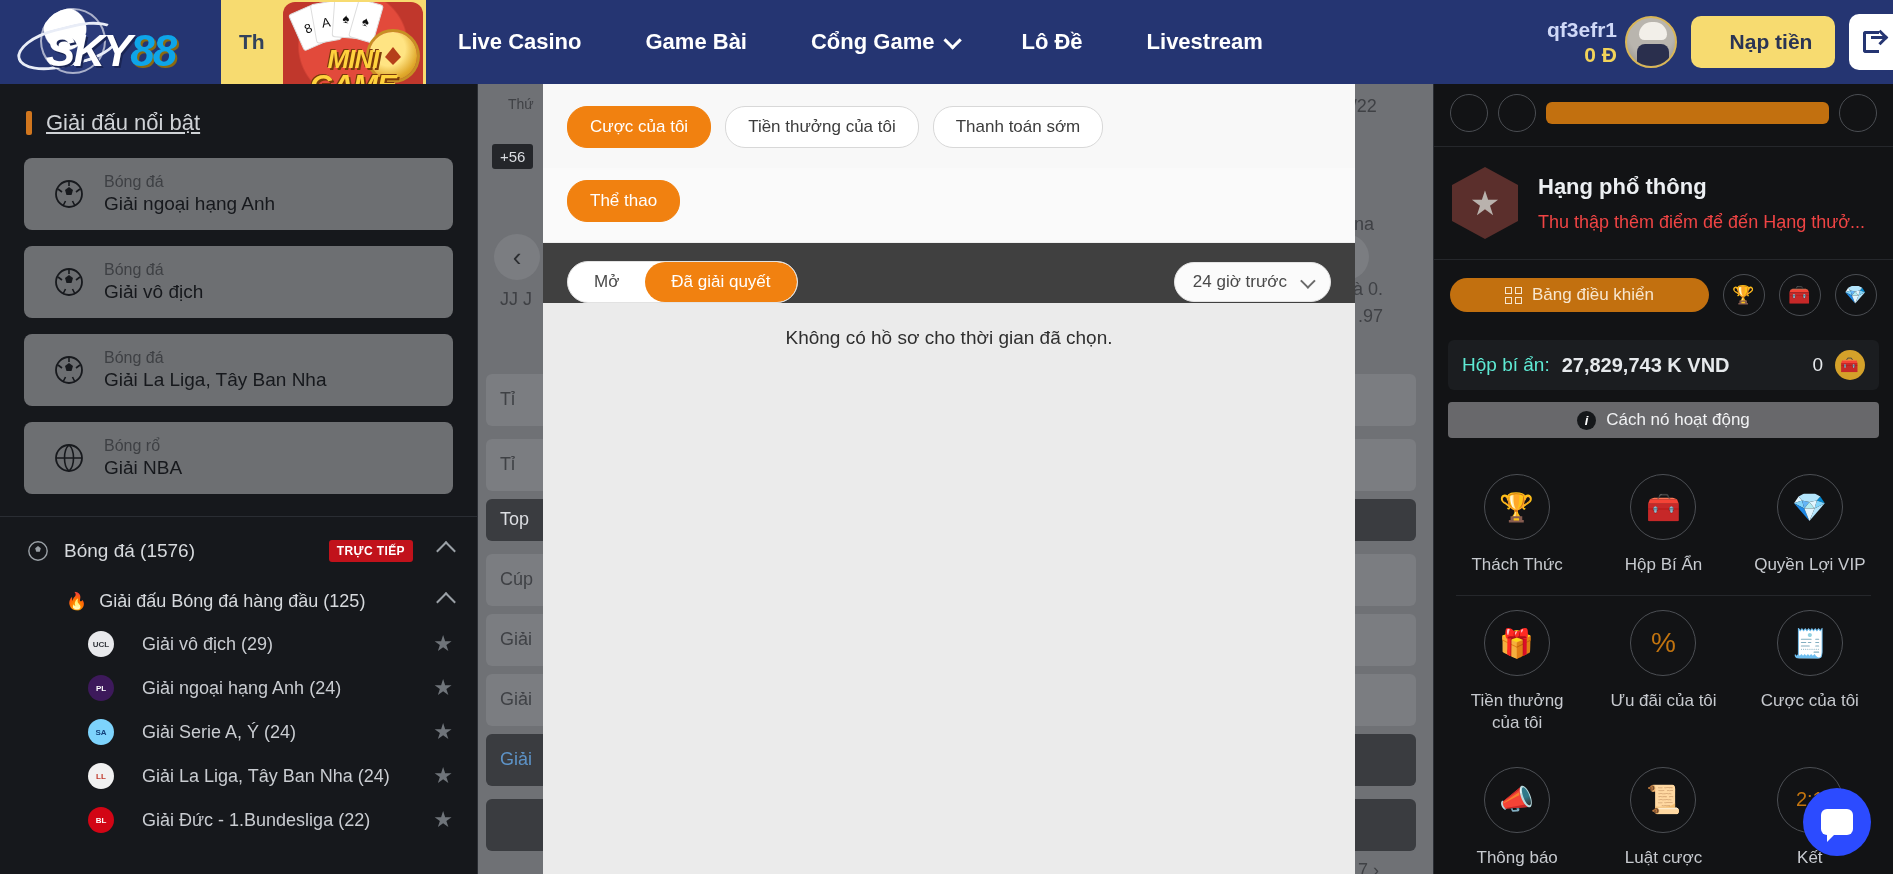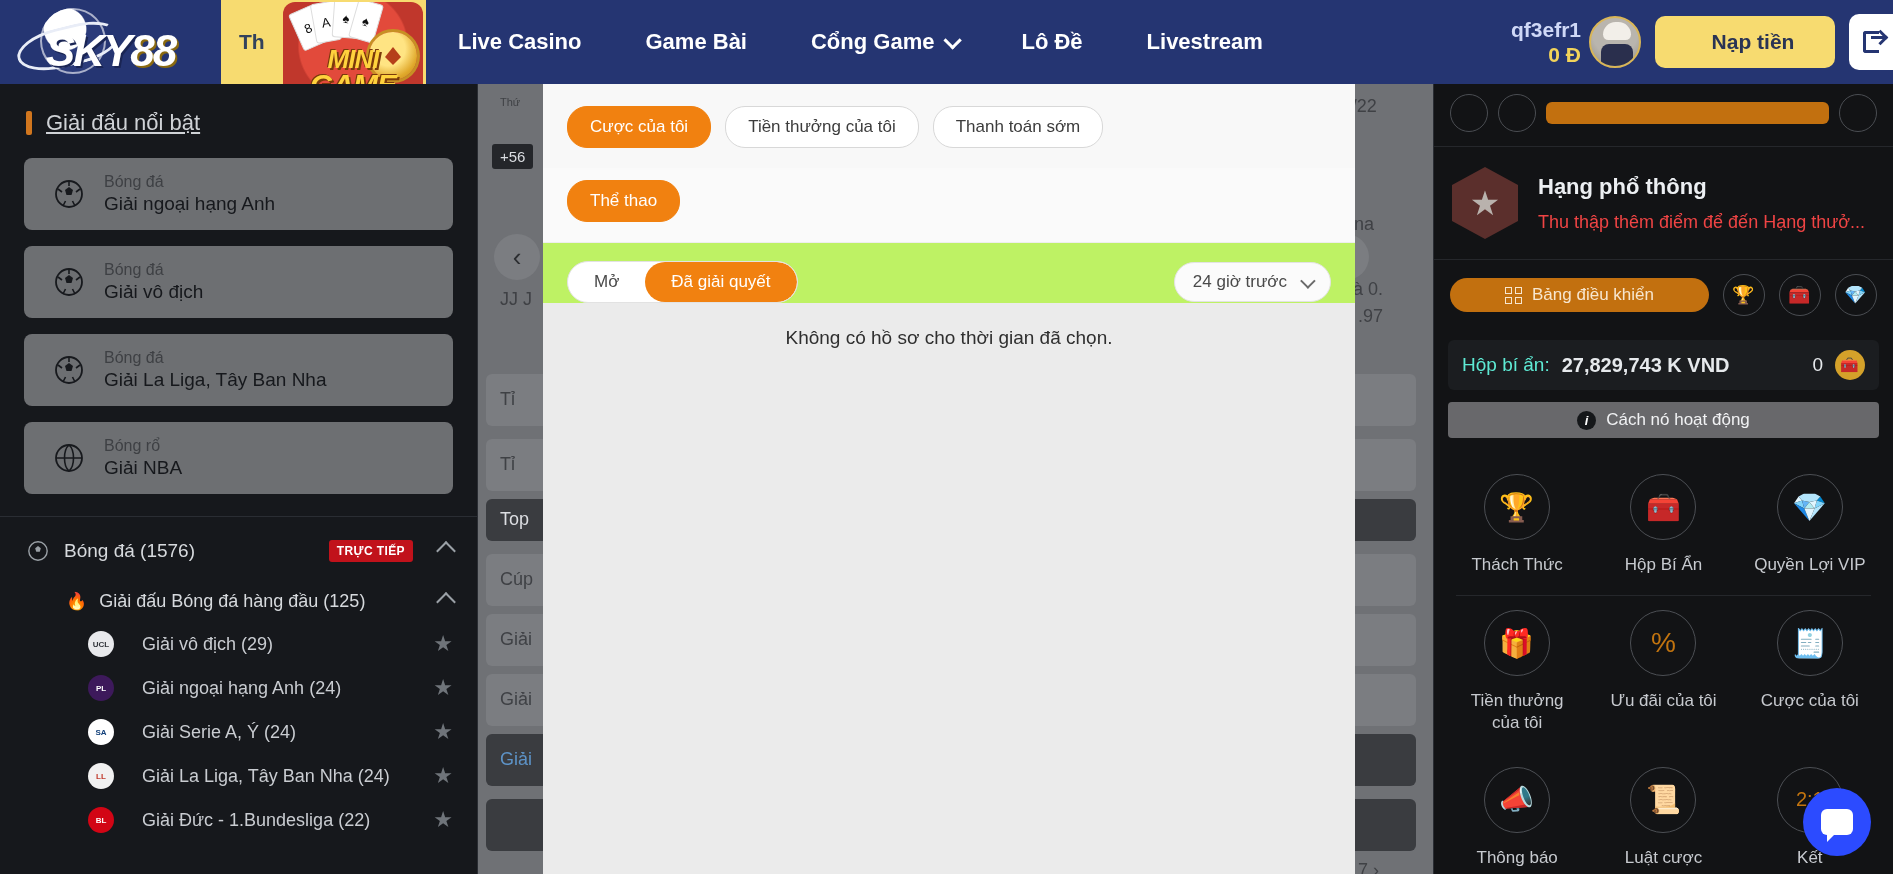--- a/index.html
+++ b/index.html
@@ -30,21 +30,21 @@
   .logo-swoosh {
     position: absolute; left: 16px; top: 26px; width: 105px; height: 40px;
     border: 3px solid #e9edf7; border-radius: 50%/60%;
     border-right-color: transparent; transform: rotate(-14deg);
   }
   .logo-text {
     position: relative; z-index: 3; font-size: 44px; font-weight: bold;
     font-style: italic; letter-spacing: -2px; padding-top: 18px; white-space: nowrap;
   }
   .logo-text .sky { color: #fff; text-shadow: 2px 2px 0 #1a2554; }
-  .logo-text .num { color: #ffffff; text-shadow: 2px 2px 0 #8a6a10; }
+  .logo-text .num { color: #0ea5e9; text-shadow: 2px 2px 0 #8a6a10; }
 
   .promo-tab {
     position: relative; flex: 0 0 205px; width: 205px; height: 84px;
     background: #f7db70; display: flex; align-items: center;
     padding-left: 18px; overflow: hidden;
   }
   .promo-tab .ptext { color: #33425c; font-size: 21px; font-weight: bold; }
   .mini-badge {
     position: absolute; left: 62px; top: 2px; width: 140px; height: 104px;
     border-radius: 12px;
@@ -96,21 +96,21 @@
   .avatar {
     width: 52px; height: 52px; border-radius: 50%;
     background: radial-gradient(circle at 50% 30%, #b9b5ae 0 55%, #8e8a85 100%);
     border: 2px solid #d9b657; position: relative; overflow: hidden;
   }
   .avatar::before{ content:''; position:absolute; left:12px; top:4px; width:28px;height:18px;
     background:#f2efe9; border-radius: 14px 14px 6px 6px; }
   .avatar::after{ content:''; position:absolute; left:10px; bottom:0; width:32px;height:22px;
     background:#2a2f4d; border-radius: 8px 8px 0 0; }
   .deposit-btn {
-    width: 180px; height: 52px; border-radius: 10px; background: #f7db70;
+    width: 144px; height: 52px; border-radius: 10px; background: #f7db70;
     color: #2a3454; font-size: 21px; font-weight: bold; border: 0;
     display: flex; align-items: center; justify-content: center; cursor: pointer; padding-left: 16px;
   }
   .logout-btn {
     width: 44px; height: 56px; border-radius: 10px 0 0 10px; background: #fff;
     margin-left: 14px; display: flex; align-items: center; justify-content: center;
     cursor: pointer; position: relative; flex: 0 0 44px;
   }
   .logout-btn .door { width: 16px; height: 22px; border: 3px solid #253572;
     border-right: none; border-radius: 3px 0 0 3px; }
@@ -161,21 +161,21 @@
   .lg-dot { width: 26px; height: 26px; border-radius: 50%; flex: 0 0 26px;
     display: flex; align-items: center; justify-content: center;
     font-size: 8px; color: #fff; font-weight: bold; }
   .star { color: #6f747a; font-size: 22px; line-height: 1; }
 
   
   .center-page {
     position: absolute; top: 84px; left: 478px; width: 955px; height: 790px;
     background: #6f7175; overflow: hidden;
   }
-  .cp-daytxt { position: absolute; left: 22px; top: 12px; color: #3f4145; font-size: 11px; }
+  .cp-daytxt { position: absolute; left: 30px; top: 12px; color: #3f4145; font-size: 14px; }
   .cp-chip { position: absolute; left: 14px; top: 60px; background: #24262a; color: #d9dce0;
     font-size: 15px; padding: 4px 8px; border-radius: 3px; }
   .cp-arrow-l, .cp-arrow-r {
     position: absolute; top: 150px; width: 46px; height: 46px; border-radius: 50%;
     background: #7b7d81; display: flex; align-items: center; justify-content: center;
     color: #2c2e31; font-size: 26px;
   }
   .cp-arrow-l { left: 16px; } .cp-arrow-r { left: 845px; }
   .cp-teams { position: absolute; left: 22px; top: 205px; color: #3f4145; font-size: 18px; }
   .cp-block {
@@ -195,21 +195,21 @@
   }
   .pill {
     border-radius: 20px; font-size: 17px; padding: 10px 22px; cursor: pointer;
     border: 1px solid #d8d8d8; background: #fff; color: #3c3c3c; white-space: nowrap;
   }
   .pill.active { background: #f18110; border-color: #f18110; color: #fff; font-weight: normal; }
   .modal-subtabs {
     padding: 12px 24px 20px 24px; background: #fafafa; display: flex; gap: 12px;
     border-bottom: 1px solid #eee;
   }
-  .seg-wrap { padding: 18px 24px 0 24px; display: flex; align-items: center; background: #bef264; }
+  .seg-wrap { padding: 18px 24px 0 24px; display: flex; align-items: center; background: #404040; }
   .seg {
     display: flex; border-radius: 22px; overflow: hidden; background: #fff;
     border: 1px solid #e2e2e2;
   }
   .seg div { font-size: 17px; padding: 10px 26px; cursor: pointer; color: #4a4a4a; }
   .seg div.on { background: #f18110; color: #fff; border-radius: 22px; }
   .time-select {
     margin-left: auto; display: flex; align-items: center; gap: 14px;
     background: #fbfbfb; border: 1px solid #e3e3e3; border-radius: 22px;
     padding: 9px 18px; font-size: 17px; color: #4a4a4a; cursor: pointer;
@@ -441,21 +441,21 @@
       <span class="star">★</span>
     </div>
     <div class="league-row">
       <span class="lg-dot" style="background:#3d195b">
           <span>PL</span>
         </span>
       <span class="lbl">Giải ngoại hạng Anh (24)</span>
       <span class="star">★</span>
     </div>
     <div class="league-row">
-      <span class="lg-dot" style="background:#ffffff;color:#12407a">
+      <span class="lg-dot" style="background:#7dd3fc;color:#12407a">
           <span>SA</span>
         </span>
       <span class="lbl">Giải Serie A, Ý (24)</span>
       <span class="star">★</span>
     </div>
     <div class="league-row">
       <span class="lg-dot" style="background:#f1f1f1;color:#c0392b">
           <span>LL</span>
         </span>
       <span class="lbl">Giải La Liga, Tây Ban Nha (24)</span>

